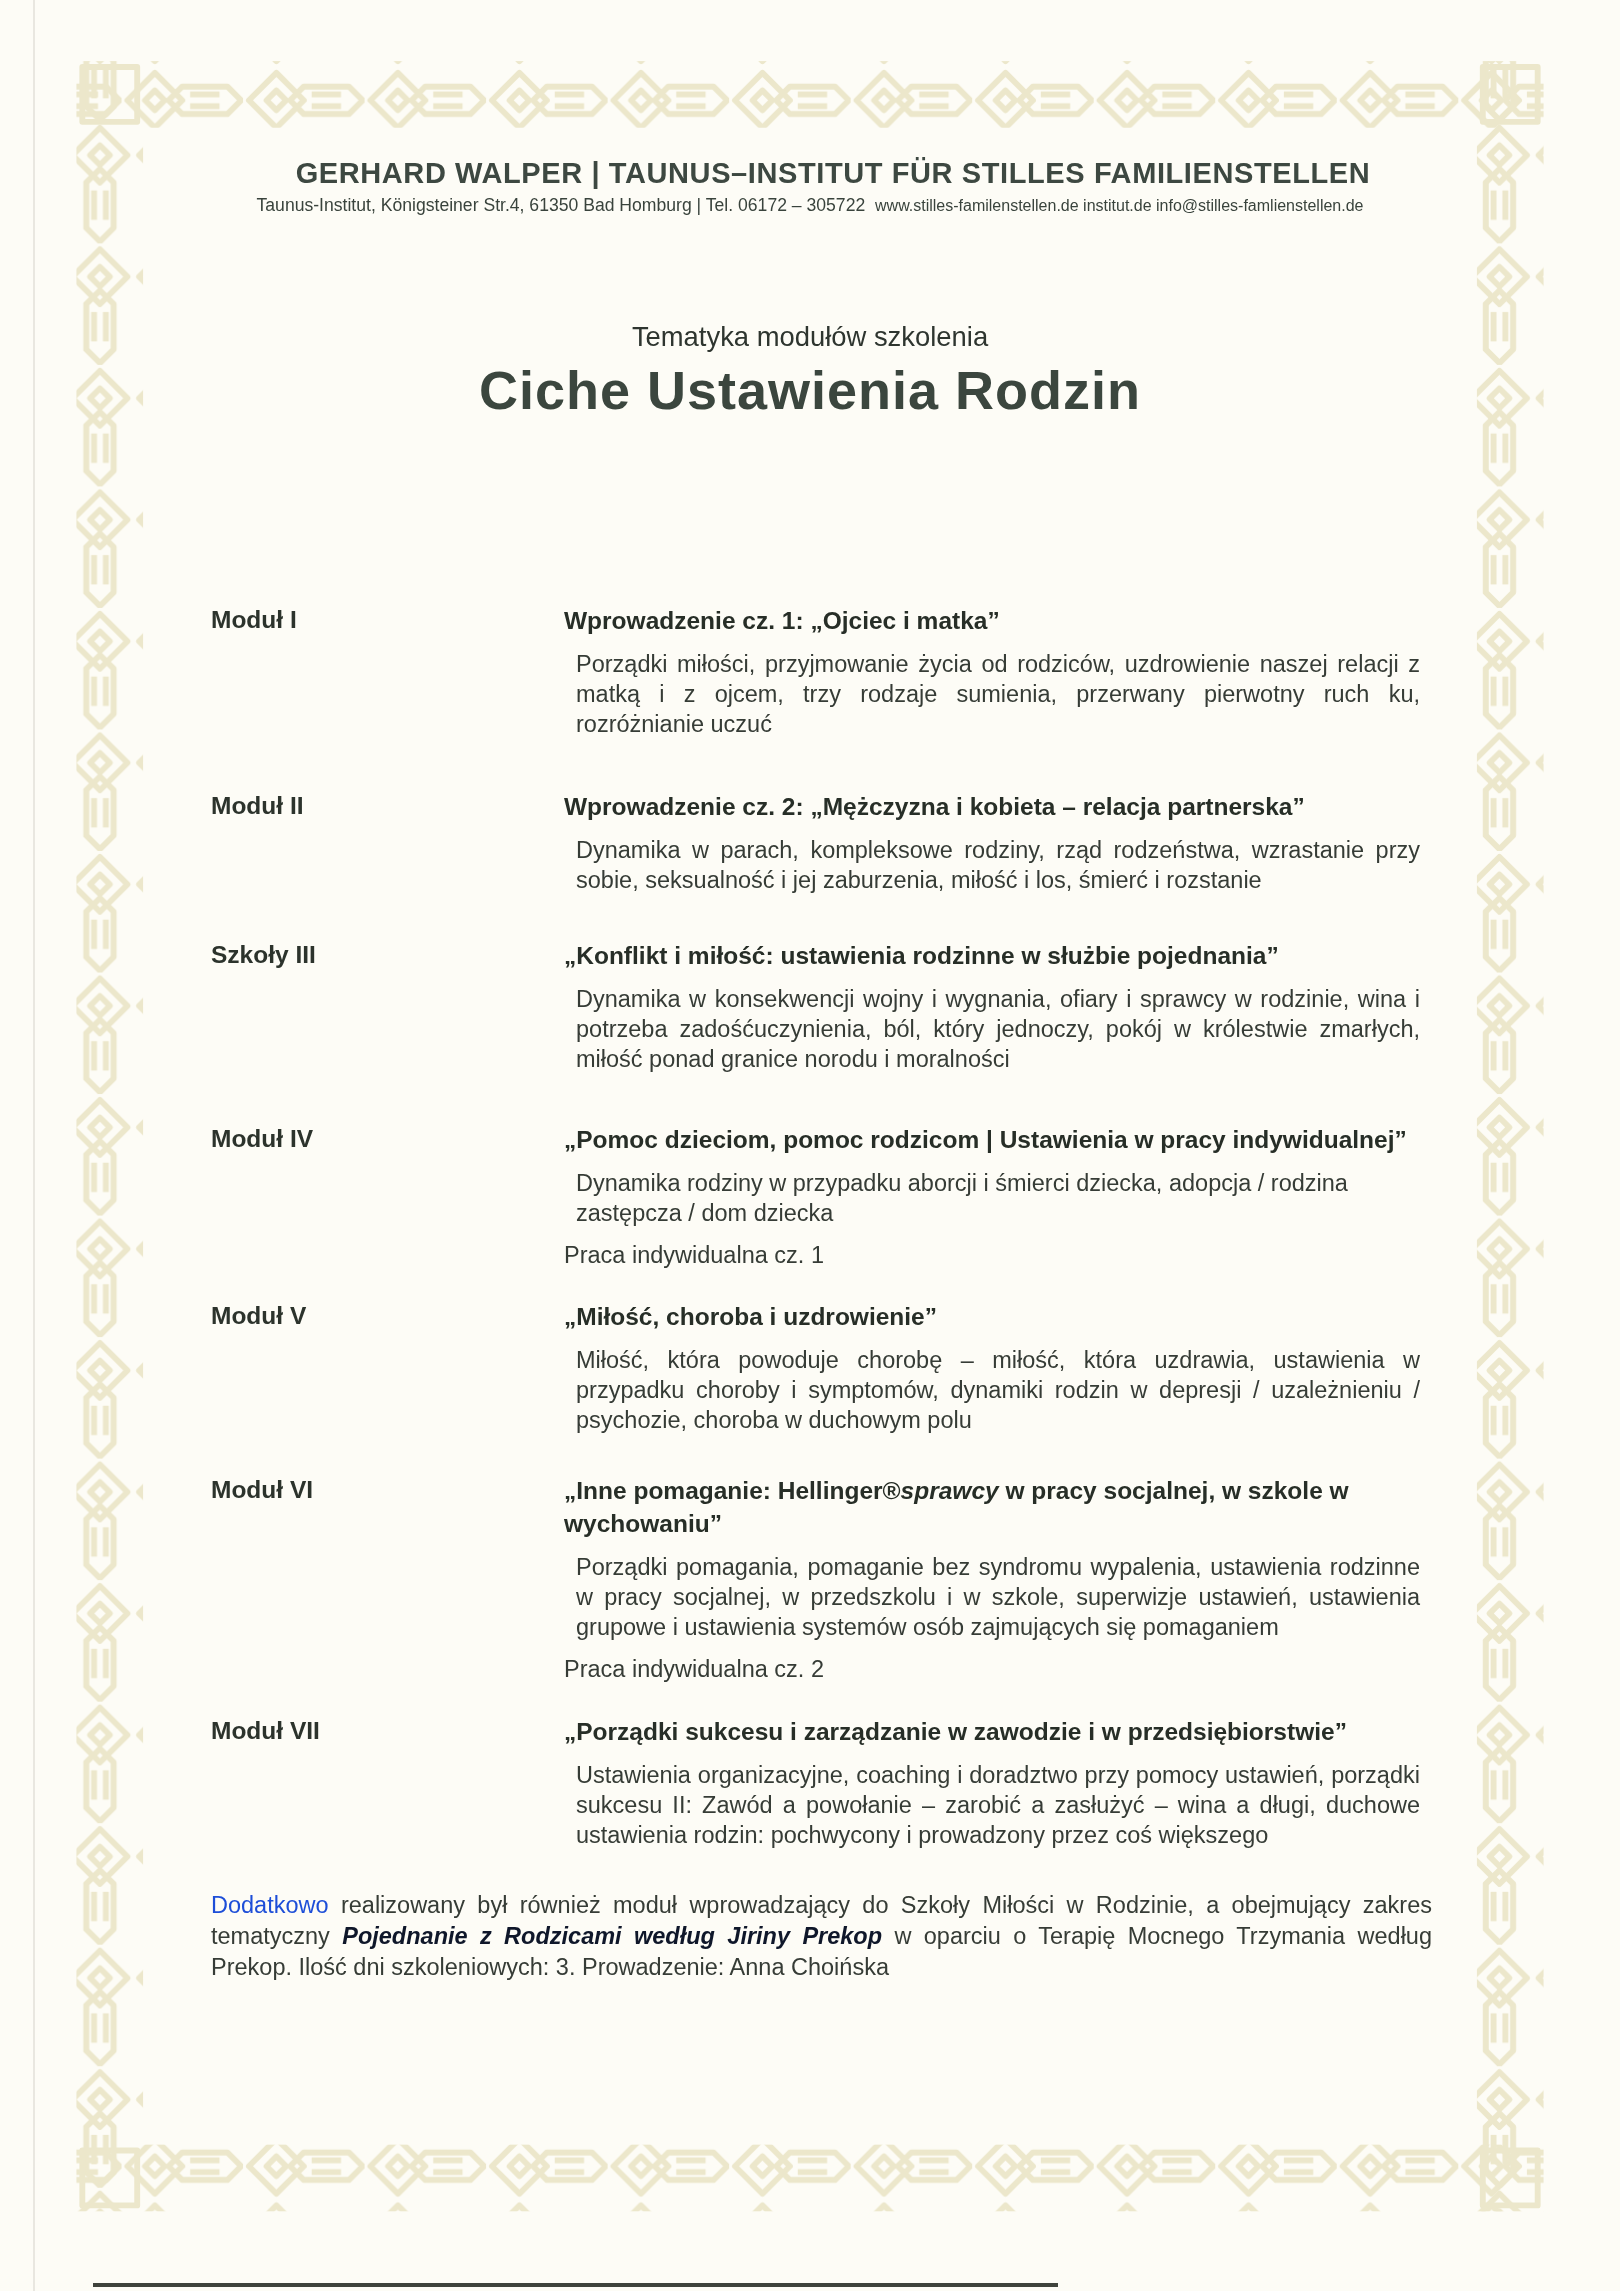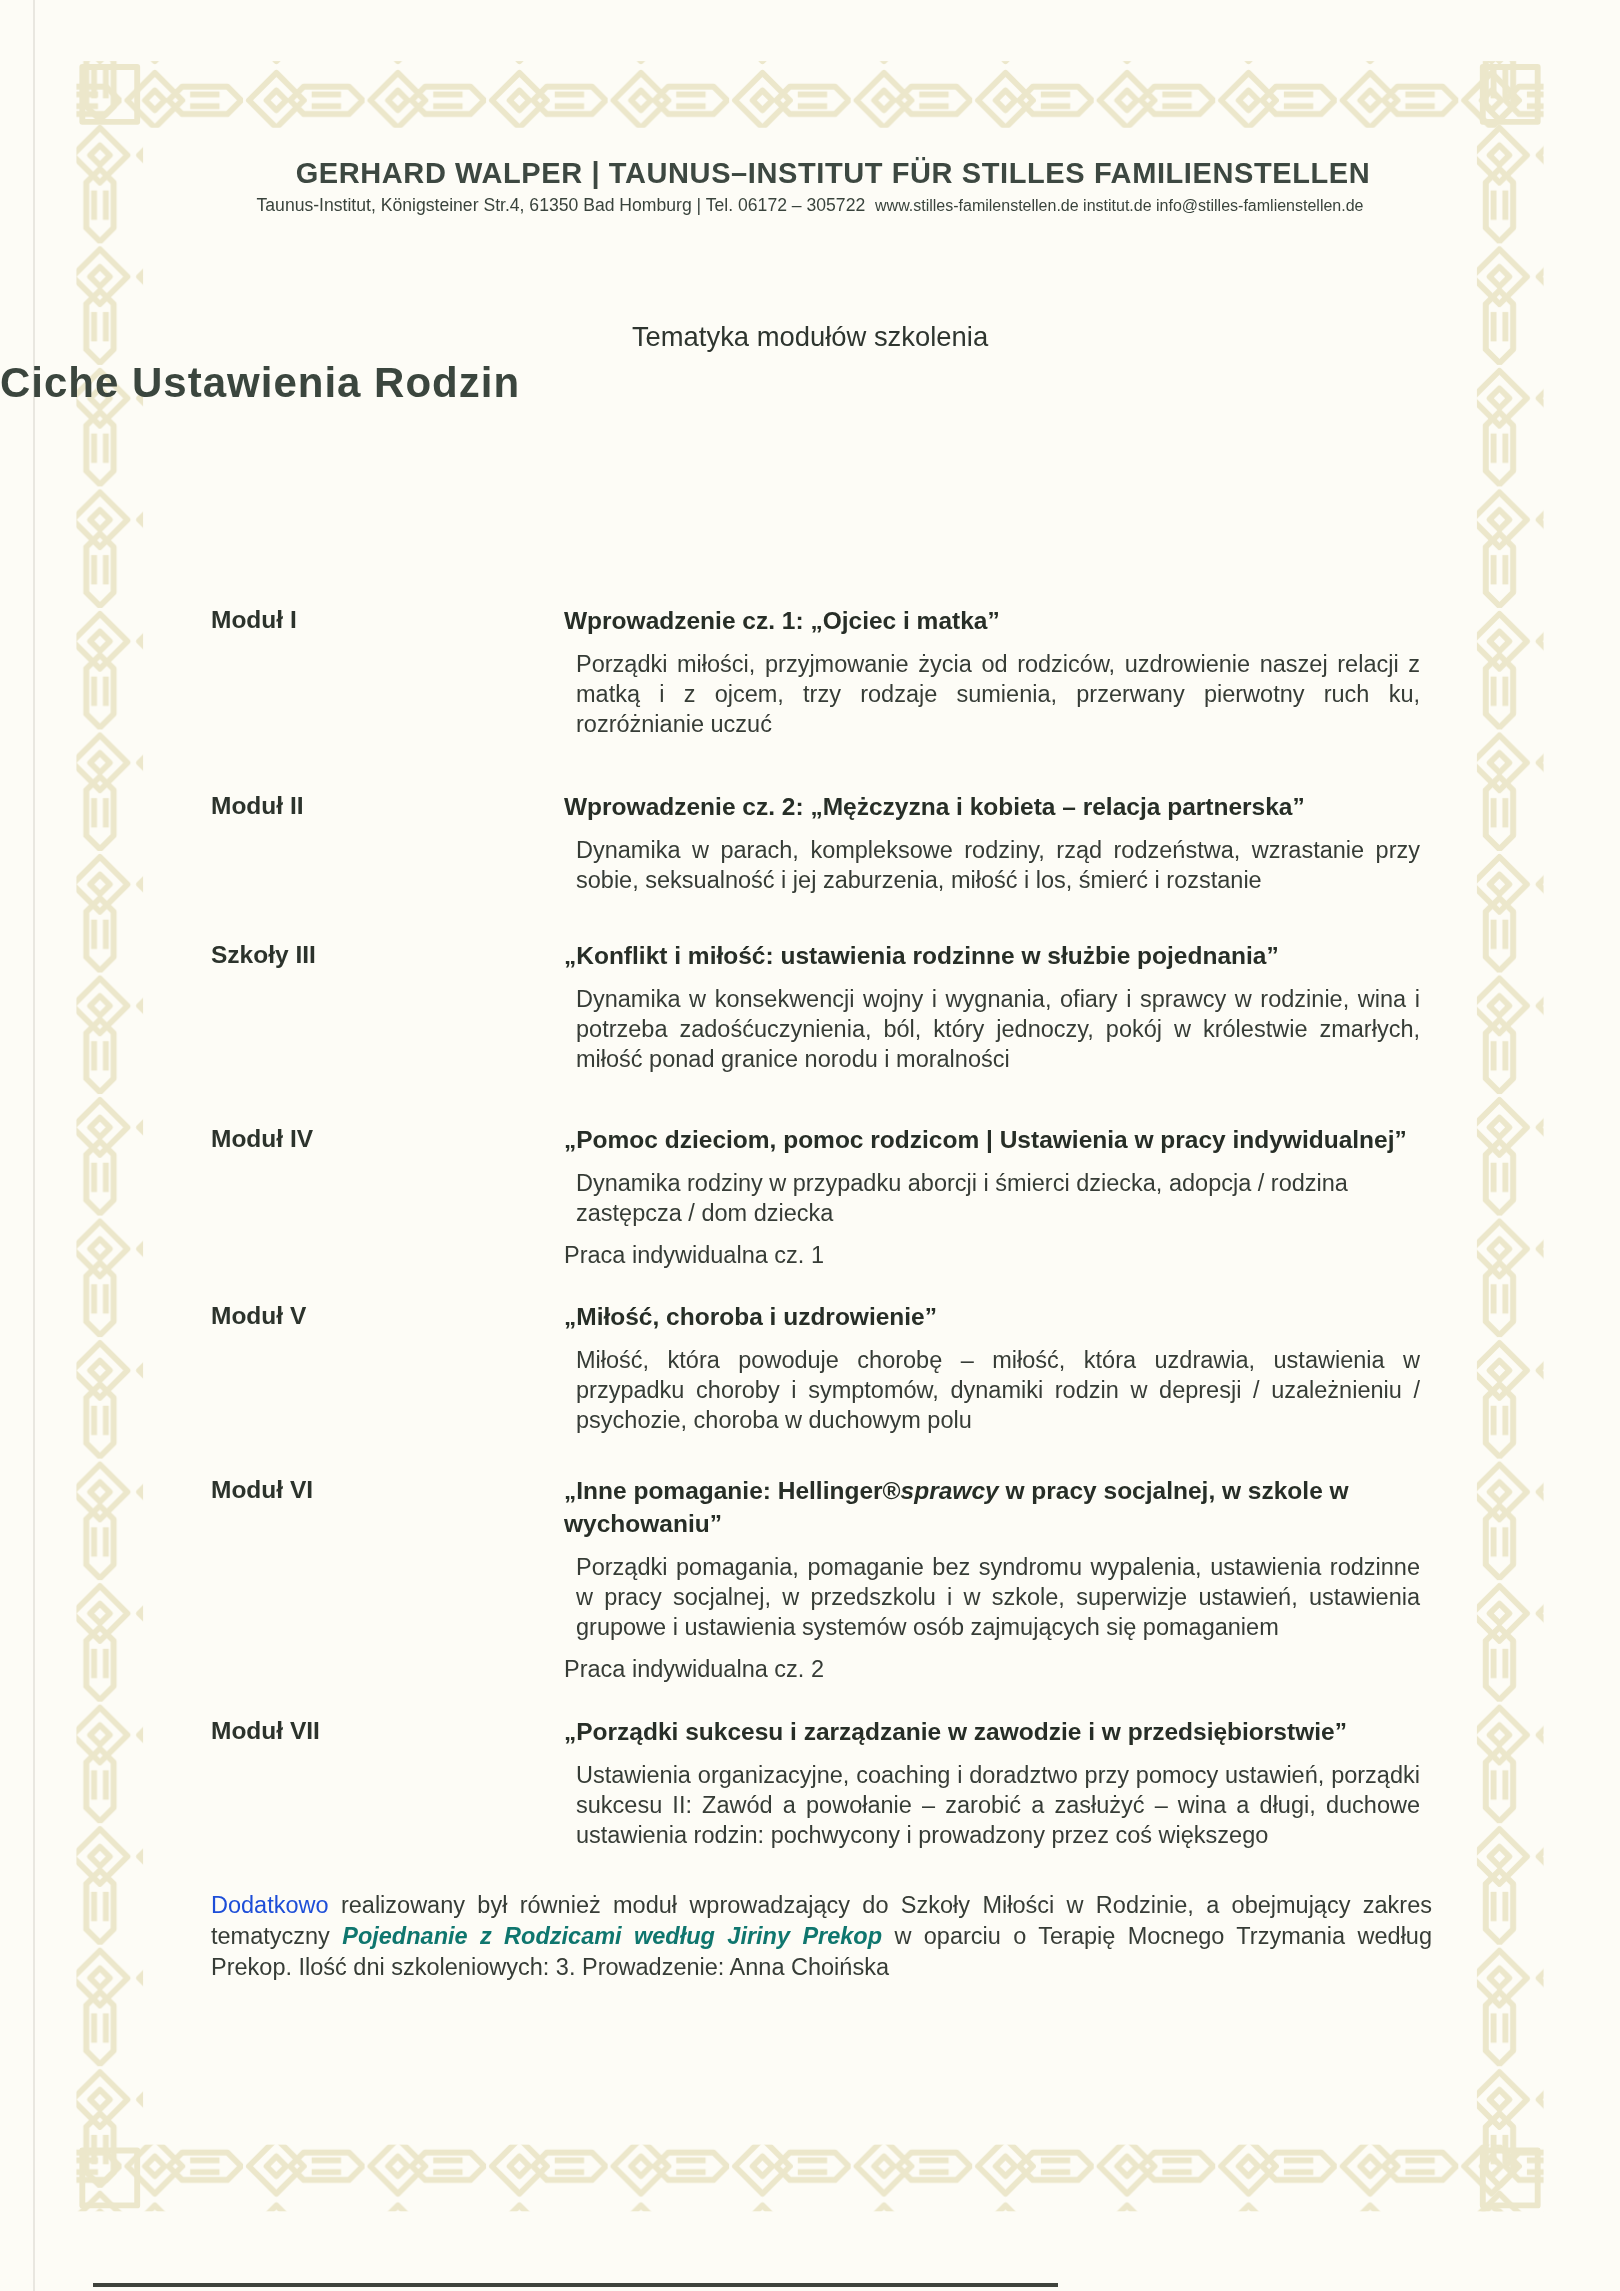--- a/index.html
+++ b/index.html
@@ -17,36 +17,36 @@
   
   .edge-shade{position:absolute;left:33px;top:0;width:2px;height:100%;background:#e9e7e0;}
   .bottom-line{position:absolute;left:93px;top:2283px;width:965px;height:3.9px;background:#2a2f28;opacity:.9;}
   
   .header{position:absolute;left:0;top:157px;width:100%;text-align:center;}
   .inst-name{font-size:29px;font-weight:bold;letter-spacing:0.6px;color:#3d4841;padding-left:46px;}
   .inst-contact{margin-top:5px;font-size:17.6px;color:#39433c;text-align:center;}
   .inst-contact .links{font-size:16px;margin-left:9.8px;}
   
   .subtitle{position:absolute;left:0;top:321px;width:100%;text-align:center;font-size:27.4px;color:#2e352f;}
-  .main-title{position:absolute;left:0;top:359px;width:100%;
-              font-size:42px;font-weight:bold;letter-spacing:1px;color:#3b463e;}
+  .main-title{position:absolute;left:0;top:359px;width:100%;text-align:center;
+              font-size:54px;font-weight:bold;letter-spacing:1px;color:#3b463e;}
   
   .mod{position:absolute;left:211px;width:1221px;display:grid;grid-template-columns:343px 1fr;gap:10px;}
   .mod-label{font-size:24.5px;font-weight:bold;color:#2c332c;line-height:32px;}
   .mod-text{min-width:0;}
   .mod-h{font-size:24.5px;font-weight:bold;color:#272e27;line-height:33px;margin:0 0 2.9px 0;}
   .mod-h .hi{font-style:italic;}
   .mod-b{font-size:23.5px;line-height:30px;margin:12px;text-align:justify;}
   .mod-b.no-just{text-align:left;}
   .mod-b2{font-size:23.5px;line-height:30px;margin:0;}
   
   .footer-par{position:absolute;left:211px;top:1890px;width:1221px;
               font-size:23.5px;line-height:31px;text-align:justify;}
   .footer-par .fb{font-weight:normal;color:#1d4ed8;}
-  .footer-par .fem{font-weight:bold;font-style:italic;color:#0f766e;}
+  .footer-par .fem{font-weight:bold;font-style:italic;color:#0f172a;}
 </style>
 </head>
 <body>
 
 <div class="page">
 
   <svg class="ornament" width="1620" height="2292" viewBox="0 0 1653 2338" xmlns="http://www.w3.org/2000/svg" aria-hidden="true">
     <defs>
       <pattern id="ph" width="124" height="68" patternUnits="userSpaceOnUse">
         <g fill="none" stroke="#ece7cb" stroke-width="6" stroke-linejoin="round">

